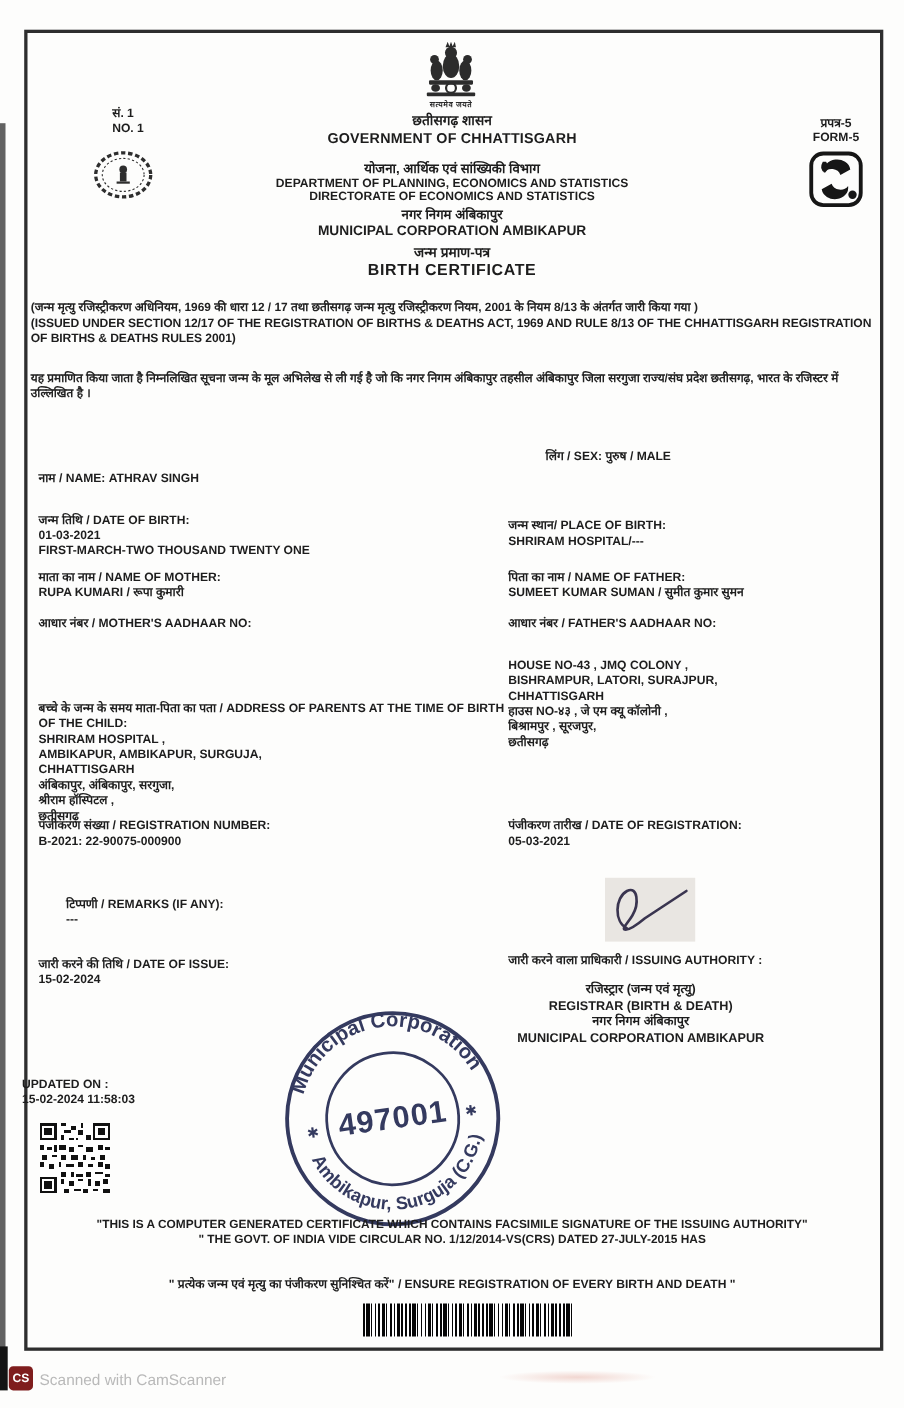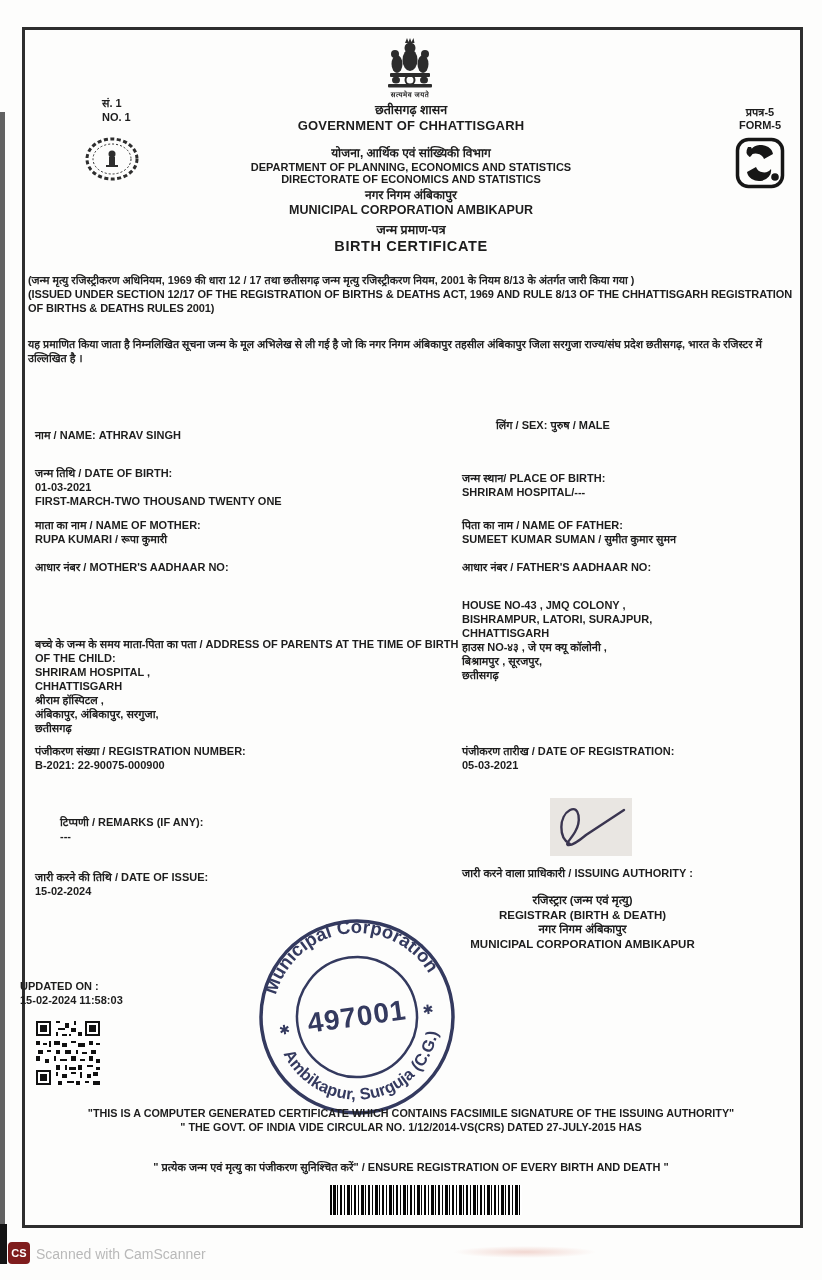--- a/index.html
+++ b/index.html
@@ -44,21 +44,21 @@
   .p1 { top:273px; }
   .p2 { top:337px; }
   .para .hi { font-size:10.8px; font-weight:700; line-height:14px; color:#222; }
   .para .en { font-size:11px; font-weight:700; line-height:14px; letter-spacing:-.1px; }
 
   
   .fld { font-size:11px; line-height:14px; }
   .fld .lab { font-weight:700; }
   .fld .val { font-weight:700; }
   .f-name { left:35px; top:428px; }
-  .f-sex { left:462px; top:418px;padding-left:34px; }
+  .f-sex { left:462px; top:408px;padding-left:34px; }
   .f-dob { left:35px; top:466px; }
   .f-pob { left:462px; top:471px; }
   .f-mother { left:35px; top:518px; }
   .f-father { left:462px; top:518px; }
   .f-maadhaar { left:35px; top:560px; }
   .f-faadhaar { left:462px; top:560px; }
   .f-addr1 { left:35px; top:625px; width:424px;margin-top:12px; }
   .f-addr2 { left:462px; top:598px; width:330px; }
   .f-regno { left:35px; top:744px; }
   .f-regdate { left:462px; top:744px; }
@@ -193,23 +193,24 @@
 <div class="abs fld f-maadhaar">
   <span class="lab">आधार नंबर / MOTHER'S AADHAAR NO:</span>
 </div>
 <div class="abs fld f-faadhaar">
   <span class="lab">आधार नंबर / FATHER'S AADHAAR NO:</span>
 </div>
 
 <div class="abs fld f-addr1">
   <div class="lab">बच्चे के जन्म के समय माता-पिता का पता  / ADDRESS OF PARENTS AT THE TIME OF BIRTH OF THE CHILD:</div>
   <div class="val">SHRIRAM HOSPITAL ,</div>
+  <div class="val">AMBIKAPUR, AMBIKAPUR, SURGUJA,</div>
   <div class="val">CHHATTISGARH</div>
+  <div class="val">अंबिकापुर, अंबिकापुर, सरगुजा,</div>
   <div class="val">श्रीराम हॉस्पिटल ,</div>
-  <div class="val">अंबिकापुर, अंबिकापुर, सरगुजा,</div>
   <div class="val">छतीसगढ़</div>
 </div>
 <div class="abs fld f-addr2">
   <div class="val">HOUSE NO-43 , JMQ COLONY ,</div>
   <div class="val">BISHRAMPUR, LATORI, SURAJPUR,</div>
   <div class="val">CHHATTISGARH</div>
   <div class="val">हाउस NO-४३ , जे एम क्यू कॉलोनी ,</div>
   <div class="val">बिश्रामपुर , सूरजपुर,</div>
   <div class="val">छतीसगढ़</div>
 </div>

